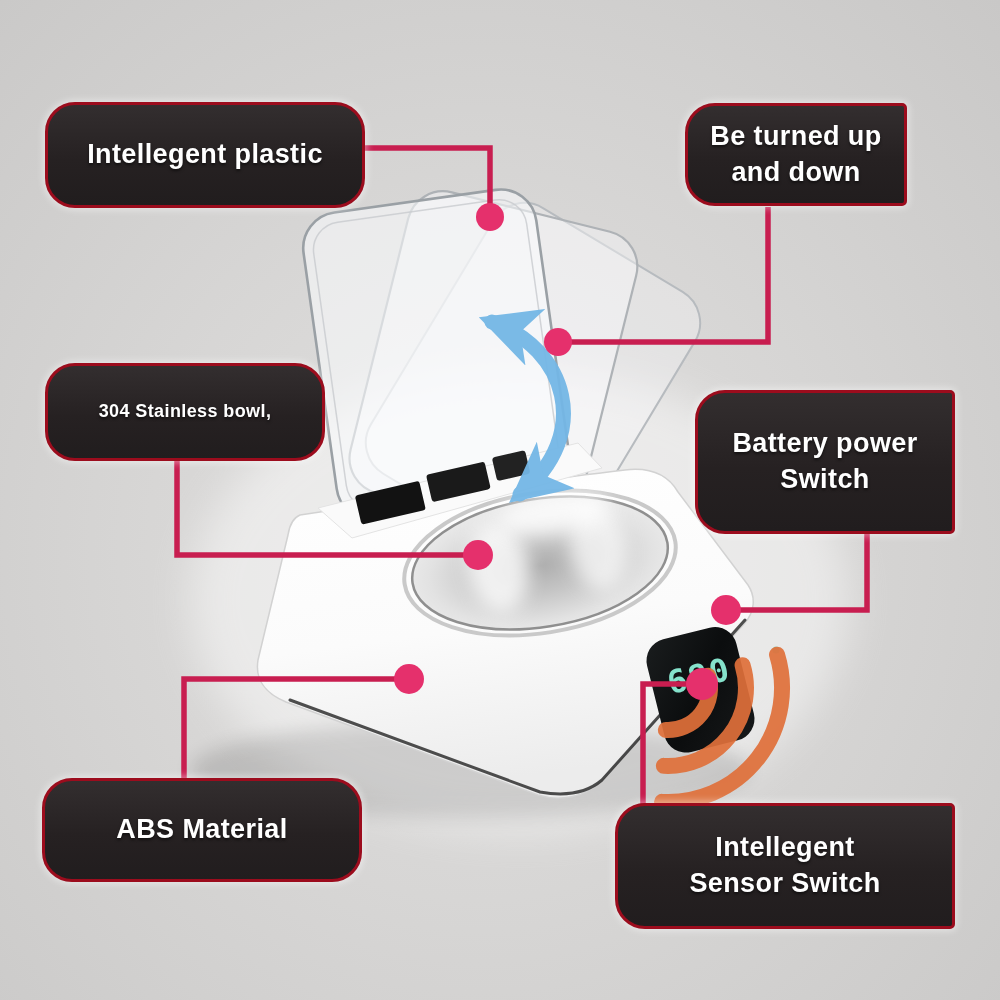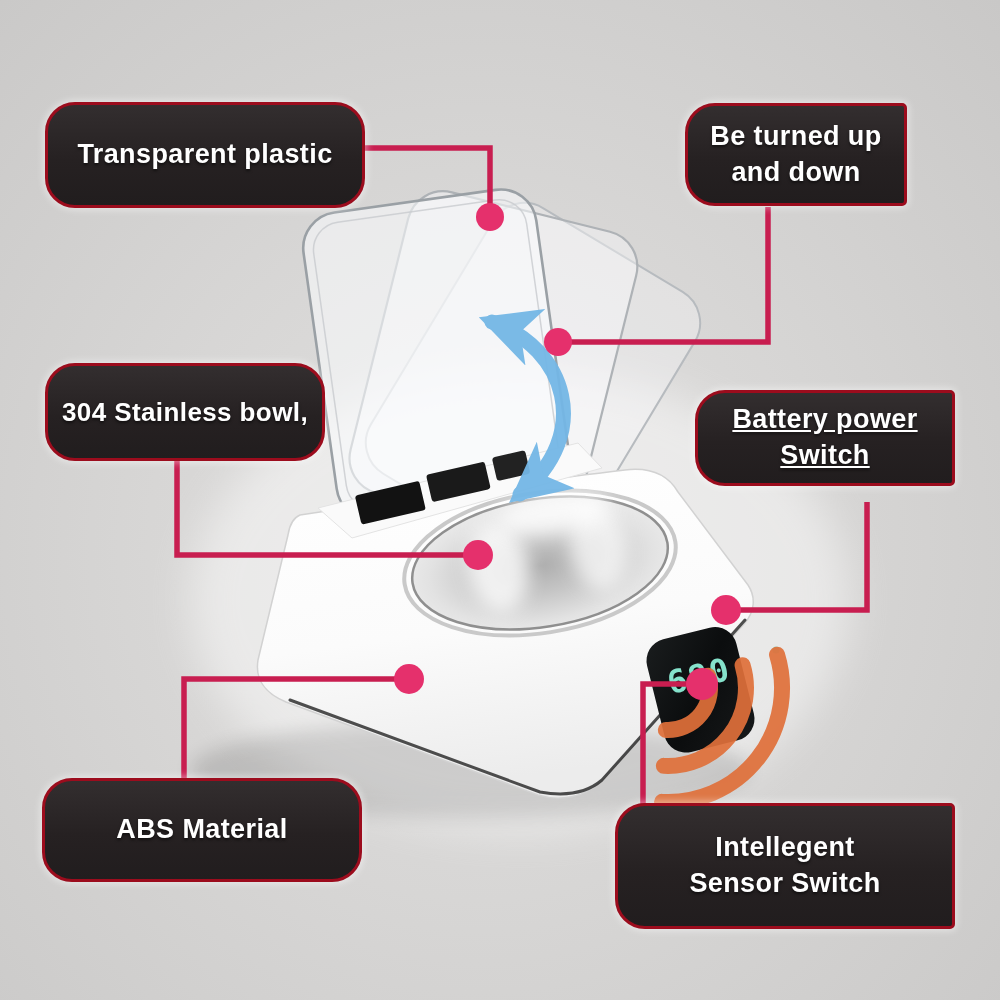--- a/index.html
+++ b/index.html
@@ -24,22 +24,22 @@
     line-height:1.32;
     letter-spacing:0.4px;
     text-shadow:0 2px 3px rgba(0,0,0,0.55);
     box-shadow:0 0 7px 2px rgba(255,255,255,0.45);
     box-sizing:border-box;
   }
   .callout span{white-space:nowrap;}
   .callout.flat-right{border-radius:30px 5px 5px 30px;}
   #callout-pc-cover {left:45px;  top:102px; width:320px; height:106px;}
   #callout-turn     {left:685px; top:103px; width:222px; height:103px;}
-  #callout-bowl     {left:45px;  top:363px; width:280px; height:98px; font-size:26px;}
-  #callout-battery  {left:695px; top:390px; width:260px; height:96px;text-decoration:underline;}
+  #callout-bowl     {left:45px;  top:363px; width:280px; height:98px; font-size:18px;}
+  #callout-battery  {left:695px; top:390px; width:260px; height:144px;}
   #callout-abs      {left:42px;  top:778px; width:320px; height:104px;}
   #callout-sensor   {left:615px; top:803px; width:340px; height:126px;}
 </style>
 </head>
 <body>
 
 <div id="stage">
 
   <svg id="device-svg" width="1000" height="1000" viewBox="0 0 1000 1000">
     <defs>
@@ -145,21 +145,21 @@
       <circle cx="490" cy="217" r="14"></circle>
       <circle cx="558" cy="342" r="14"></circle>
       <circle cx="478" cy="555" r="15"></circle>
       <circle cx="726" cy="610" r="15"></circle>
       <circle cx="409" cy="679" r="15"></circle>
       <circle cx="702" cy="684" r="16"></circle>
     </g>
   </svg>
 
   <div class="callout" id="callout-pc-cover">
-    <span>Transparent plastic</span>
+    <span>Intellegent plastic</span>
   </div>
 
   <div class="callout flat-right" id="callout-turn">
     <span>Be turned up</span>
     <span>and down</span>
   </div>
 
   <div class="callout" id="callout-bowl">
     <span>304 Stainless bowl,</span>
   </div>

